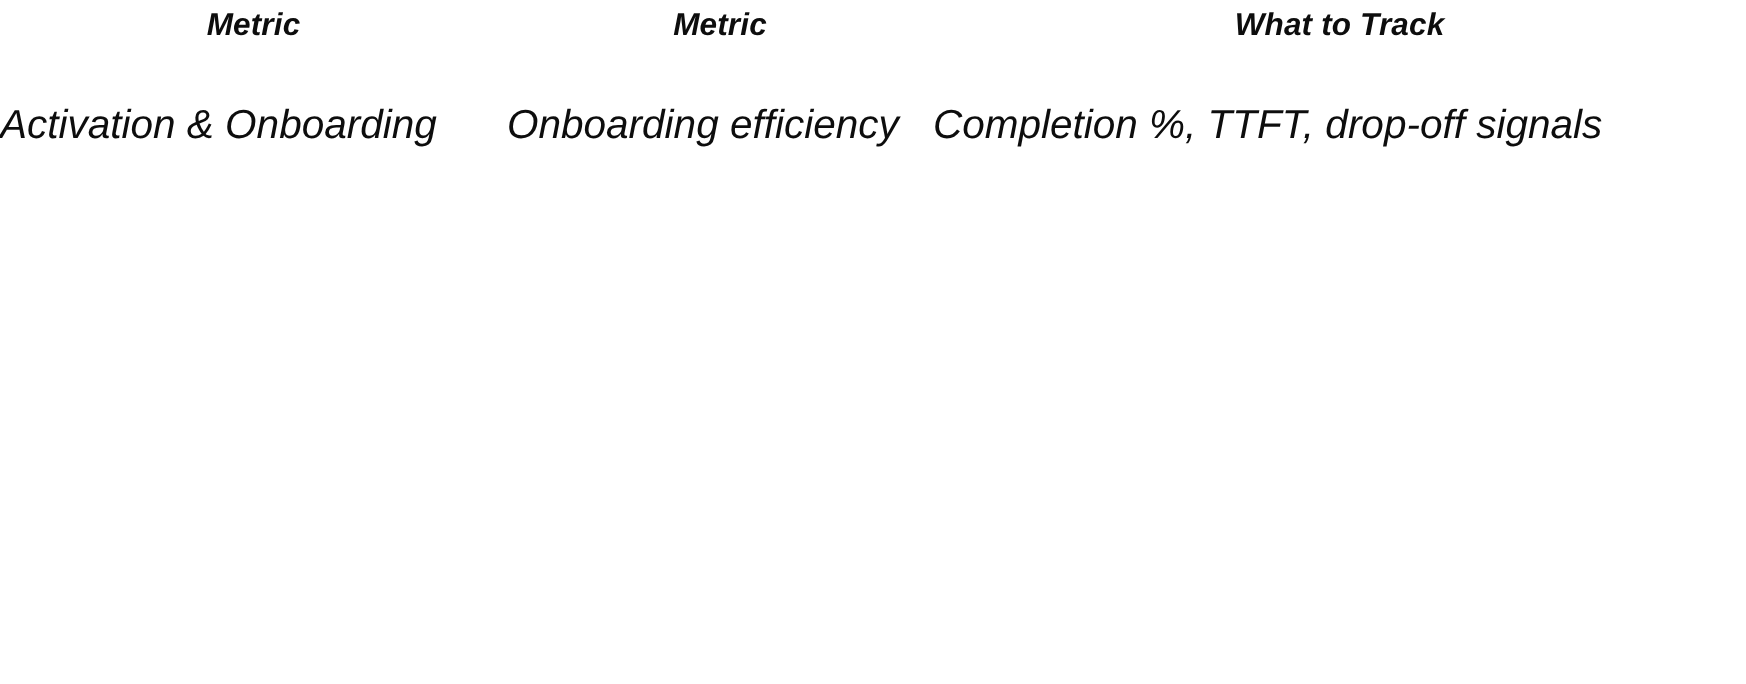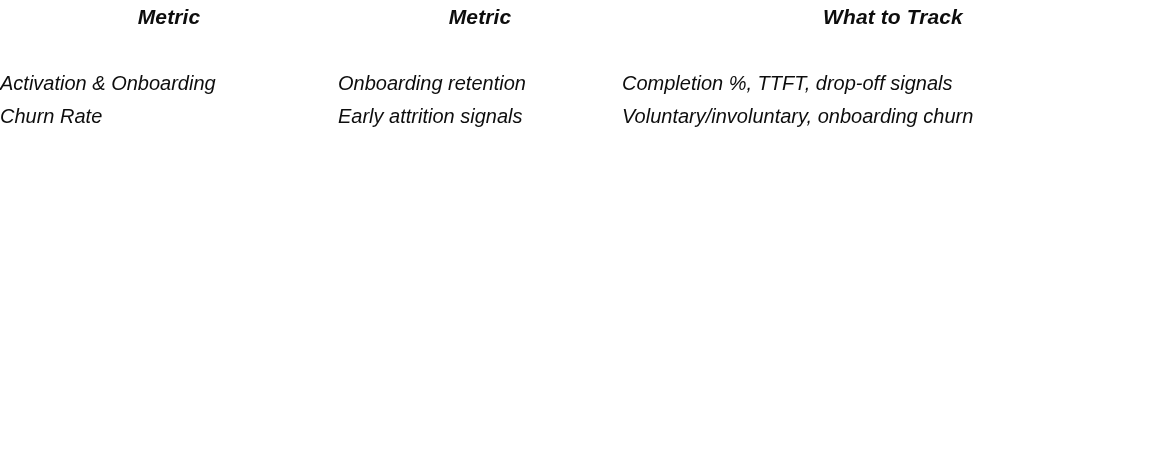--- a/index.html
+++ b/index.html
@@ -50,21 +50,21 @@
     padding-top: 10px;
     padding-bottom: 0;
     letter-spacing: 0.1px;
   }
   
   th.h-metric { text-align: center; padding-right: 150px; }
   th.h-focus  { text-align: center; padding-right: 5px; }
   th.h-track  { text-align: center; padding-right: 108px; }
 
   tbody tr td {
-    font-size: 20px;
+    font-size: 27px;
     font-weight: normal;
     line-height: 33px;
     padding-top: 24px;
   }
   tbody tr:first-child td { padding-top: 34px; }
 
   td.c-metric { padding-left: 61px; padding-right: 28px; }
   td.c-focus  { padding-left: 0px;  padding-right: 24px; }
   td.c-track  { padding-left: 0px;  padding-right: 40px; }
 
@@ -100,38 +100,27 @@
       </tr>
     </thead>
 
     <tbody>
 
       <tr>
         <td class="c-metric">
           <span class="cell-text">Activation &amp; Onboarding</span>
         </td>
         <td class="c-focus">
-          <span class="cell-text">Onboarding retention</span>
+          <span class="cell-text">Onboarding efficiency</span>
         </td>
         <td class="c-track">
           <span class="cell-text">Completion %, TTFT, drop-off signals</span>
         </td>
       </tr>
 
 
 
-      <tr>
-        <td class="c-metric">
-          <span class="cell-text">Churn Rate</span>
-        </td>
-        <td class="c-focus">
-          <span class="cell-text">Early attrition signals</span>
-        </td>
-        <td class="c-track">
-          <span class="cell-text">Voluntary/involuntary, onboarding churn</span>
-        </td>
-      </tr>
 
 
     </tbody>
   </table>
 
 </div>
 
 </body></html>

